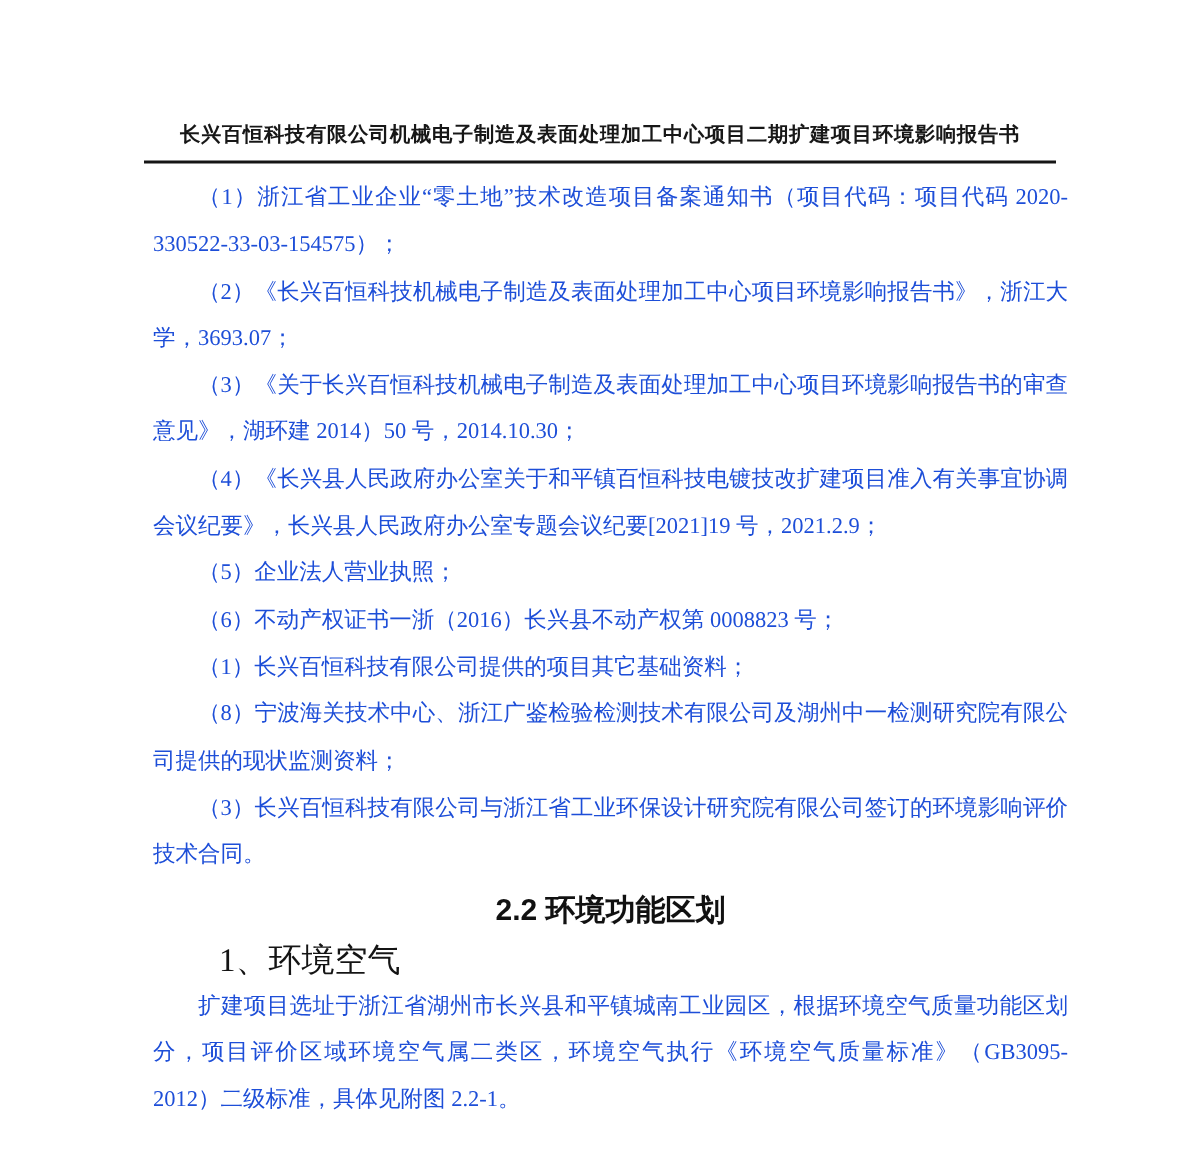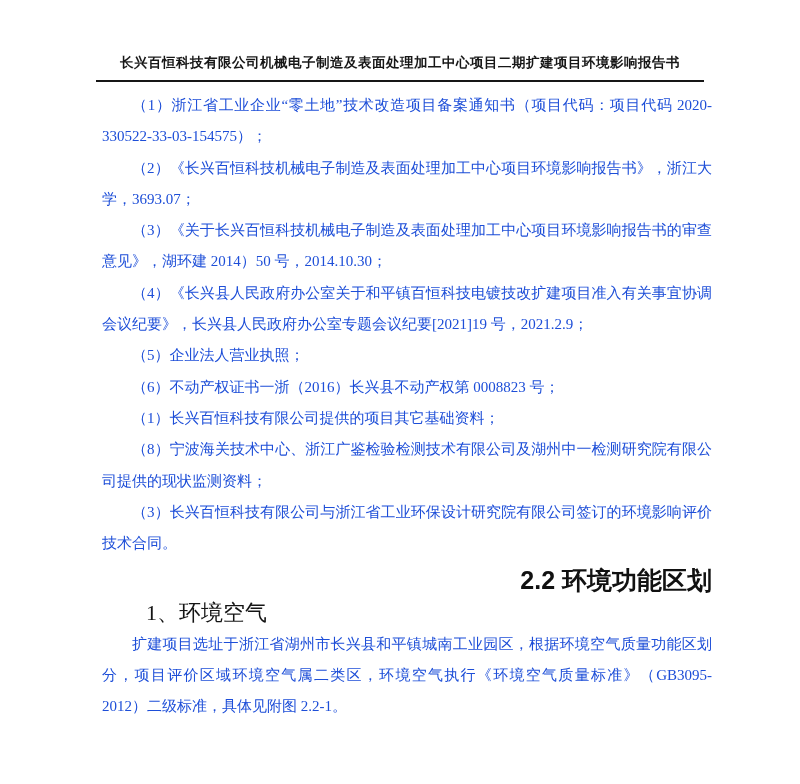--- a/index.html
+++ b/index.html
@@ -10,21 +10,21 @@
   }
   .page {
     position: relative;
     width: 800px;
     height: 784px;
     background: #ffffff;
     color: #131313;
     overflow: hidden;
   }
   .doc-header {
-    padding-top: 50px;
+    padding-top: 77px;
   }
   .report-title {
     text-align: center;
     font-size: 13.5px;
     font-weight: bold;
     line-height: 26px;
     letter-spacing: 0.5px;
     color: #171717;
   }
   .header-rule {
@@ -39,25 +39,25 @@
   .ref-paragraph, .body-paragraph {
     font-size: 15px;
     line-height: 31.3px;
     text-align: justify;
     text-indent: 2em;
     color: #1d4ed8;
   }
   .section-heading {
     margin-top: 4px;
     font-family: "Liberation Sans", sans-serif;
-    font-size: 25px;
+    font-size: 20px;
     font-weight: bold;
     line-height: 34px;
     color: #111111;
-    text-align: right;
+    text-align: center;
   }
   .subsection-line {
     font-size: 22px;
     line-height: 31.3px;
     text-indent: 2em;
     color: #141414;
   }
 </style>
 </head>
 <body>

